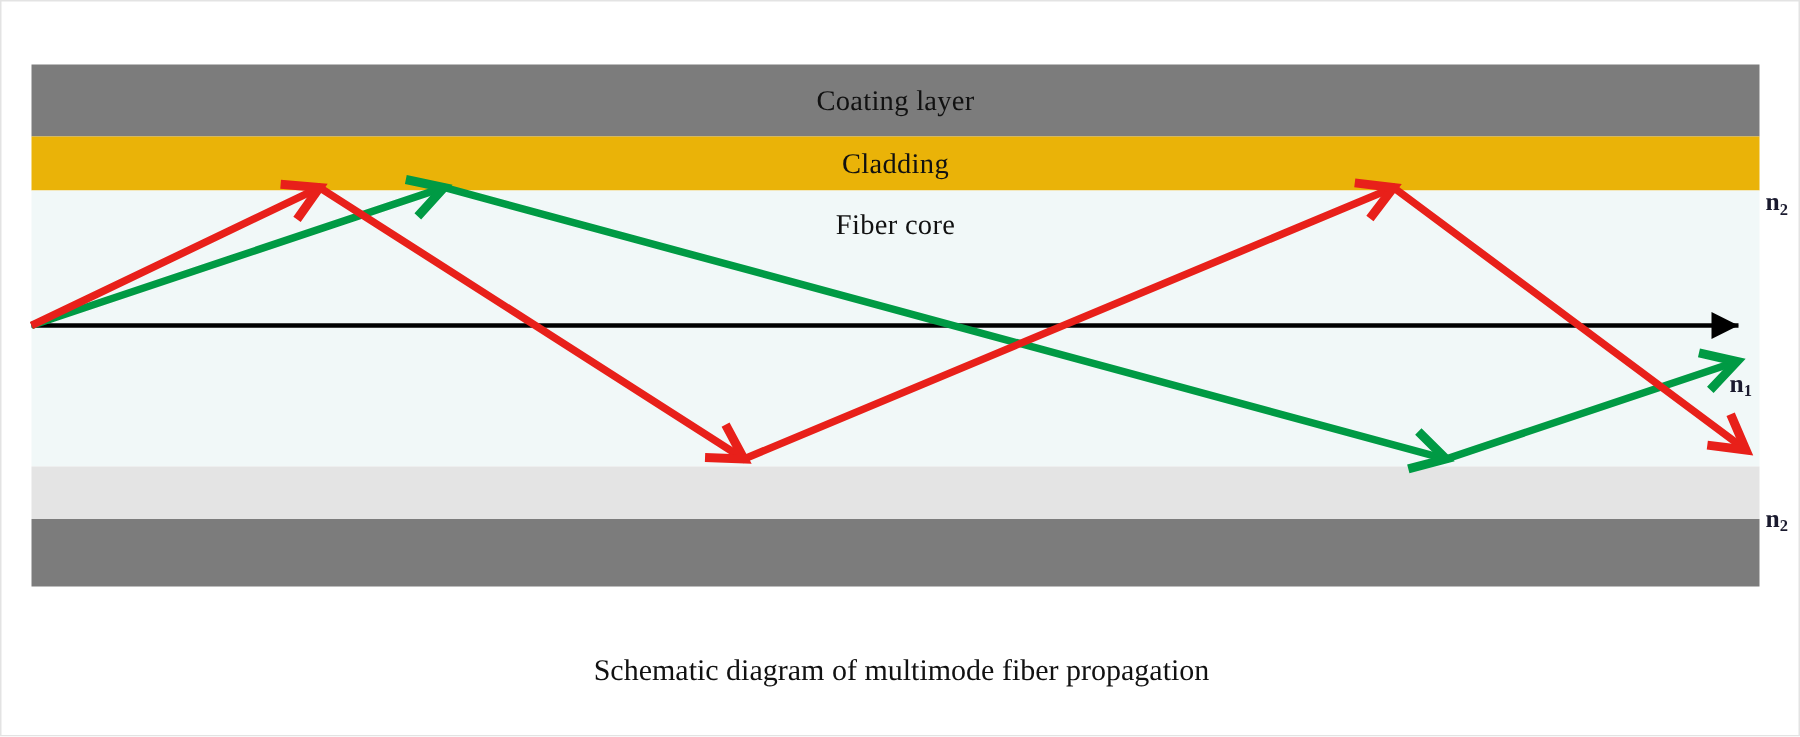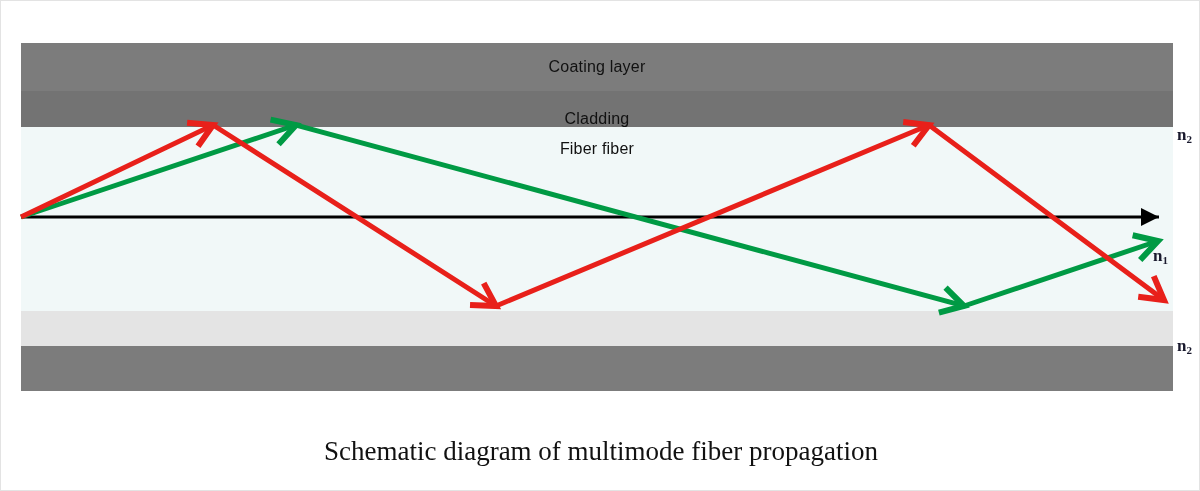--- a/index.html
+++ b/index.html
@@ -22,28 +22,28 @@
   .layer {
     position: absolute;
     left: 20px;
     width: 1152px;
     display: flex;
     align-items: center;
     justify-content: center;
     box-sizing: border-box;
   }
   .layer-label {
-    font-size: 16px;
+    font-size: 19px;
     color: #111111;
-    font-family: Liberation Sans, sans-serif;
+    font-family: Liberation Serif, serif;
     letter-spacing: 0.2px;
     line-height: 1;
   }
   #coating-top    { top: 42px;  height: 48px;  background: #7c7c7c; }
-  #cladding-top   { top: 90px;  height: 36px;  background: #737373; align-items: flex-end; }
+  #cladding-top   { top: 90px;  height: 36px;  background: #eab308; }
   #fiber-core     { top: 126px; height: 184px; background: #f1f8f8; align-items: flex-start; }
   #fiber-core .layer-label { margin-top: 14px; }
   #cladding-bottom{ top: 310px; height: 35px;  background: #e4e4e4; }
   #coating-bottom { top: 345px; height: 45px;  background: #7c7c7c; }
 
   #rays {
     position: absolute;
     left: 0; top: 0;
     width: 1200px;
     height: 491px;
@@ -68,39 +68,39 @@
   #n1-middle  { left: 1152px; top: 221px; }
   #n2-bottom  { left: 1176px; top: 311px; }
 
   #caption {
     position: absolute;
     left: 0;
     top: 435px;
     width: 1200px;
     text-align: center;
     font-family: "Liberation Serif", "DejaVu Serif", serif;
-    font-size: 27px;
+    font-size: 20px;
     color: #111111;
   }
 </style>
 </head>
 <body>
 
 <div id="figure">
 
   <div class="layer" id="coating-top">
     <span class="layer-label">Coating layer</span>
   </div>
 
   <div class="layer" id="cladding-top">
     <span class="layer-label">Cladding</span>
   </div>
 
   <div class="layer" id="fiber-core">
-    <span class="layer-label">Fiber fiber</span>
+    <span class="layer-label">Fiber core</span>
   </div>
 
   <div class="layer" id="cladding-bottom"></div>
 
   <div class="layer" id="coating-bottom"></div>
 
   <svg id="rays" viewBox="0 0 1200 491">
     <polyline id="ray-axial" fill="none" stroke-linecap="butt" stroke-linejoin="miter" points="20,216 1158,216" stroke="#000000" stroke-width="3"></polyline>
     <polyline id="ray-green" fill="none" stroke-linecap="butt" stroke-linejoin="miter" points="20,216 295,124 963,305 1157,240" stroke="#009a44" stroke-width="5"></polyline>
     <polyline id="ray-red" fill="none" stroke-linecap="butt" stroke-linejoin="miter" points="20,216 212,124 495,305 928,124 1163,299" stroke="#e8201a" stroke-width="5"></polyline>

